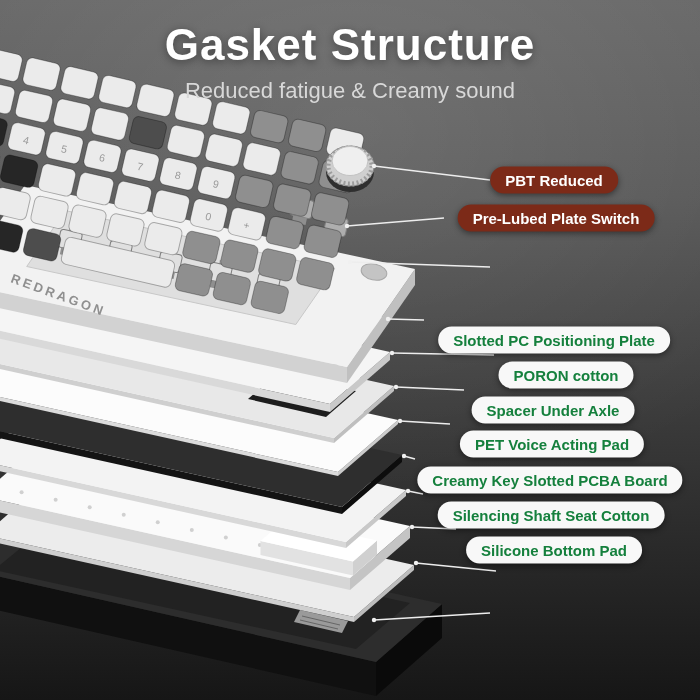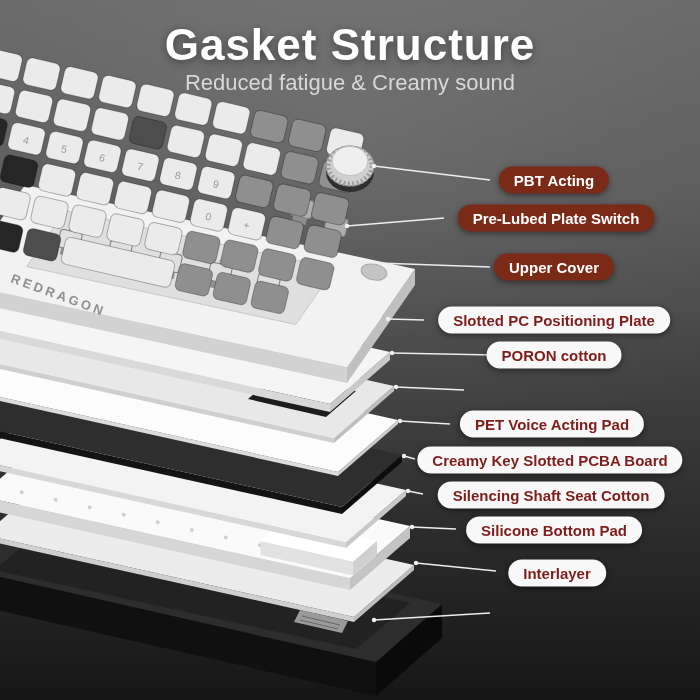--- a/index.html
+++ b/index.html
@@ -9,29 +9,29 @@
     position:relative; width:700px; height:700px; overflow:hidden;
     background:
       radial-gradient(140% 100% at 50% 18%, rgba(255,255,255,0.10), rgba(0,0,0,0) 55%),
       linear-gradient(180deg, #676767 0%, #585858 28%, #3a3a3a 60%, #161616 100%);
   }
   .header{ position:absolute; top:20px; left:0; width:100%; text-align:center; z-index:5; }
   .title{
     font-size:44px; font-weight:800; color:#ffffff; letter-spacing:1px;
     text-shadow:0 2px 8px rgba(0,0,0,0.4);
   }
-  .subtitle{ margin-top:0; font-size:22px; color:#d8d8d8; }
+  .subtitle{ margin-top:8px; font-size:22px; color:#d8d8d8; }
   svg.illu{ position:absolute; left:0; top:0; width:700px; height:700px; }
   .pill{
     position:absolute; transform:translate(-50%,-50%); white-space:nowrap;
     font-size:15px; font-weight:700; padding:5px 15px; border-radius:15px;
     box-shadow:0 2px 6px rgba(0,0,0,0.45); z-index:6;
   }
   .pill.red{ background:#7c2a18; color:#ffffff; }
-  .pill.light{ background:#f8f8f8; color:#7f1d1d; }
+  .pill.light{ background:#f8f8f8; color:#15803d;margin-top:20px; }
 </style>
 </head>
 <body>
 
 <div class="stage">
 
   <div class="header">
     <div class="title">Gasket Structure</div>
     <div class="subtitle">Reduced fatigue &amp; Creamy sound</div>
   </div>
@@ -299,23 +299,22 @@
         <circle cx="396" cy="387" r="2.2"></circle>
       <circle cx="400" cy="421" r="2.2"></circle>
         <circle cx="404" cy="456" r="2.2"></circle>
       <circle cx="408" cy="491" r="2.2"></circle>
         <circle cx="412" cy="527" r="2.2"></circle>
       <circle cx="416" cy="563" r="2.2"></circle>
         <circle cx="374" cy="620" r="2.2"></circle>
     </g>
   </svg>
 
-  <div class="pill red" style="left:554px; top:180px">PBT Acting</div>
+  <div class="pill red" style="left:554px; top:180px">PBT Reduced</div>
   <div class="pill red" style="left:556px; top:218px">Pre-Lubed Plate Switch</div>
-  <div class="pill red" style="left:554px; top:267px">Upper Cover</div>
   <div class="pill light" style="left:554px; top:320px">Slotted PC Positioning Plate</div>
-  <div class="pill light" style="left:554px; top:355px">PORON cotton</div>
+  <div class="pill light" style="left:566px; top:355px">PORON cotton</div>
+  <div class="pill light" style="left:553px; top:390px">Spacer Under Axle</div>
   <div class="pill light" style="left:552px; top:424px">PET Voice Acting Pad</div>
   <div class="pill light" style="left:550px; top:460px">Creamy Key Slotted PCBA Board</div>
   <div class="pill light" style="left:551px; top:495px">Silencing Shaft Seat Cotton</div>
   <div class="pill light" style="left:554px; top:530px">Silicone Bottom Pad</div>
-  <div class="pill light" style="left:557px; top:573px">Interlayer</div>
 </div>
 
 </body></html>

